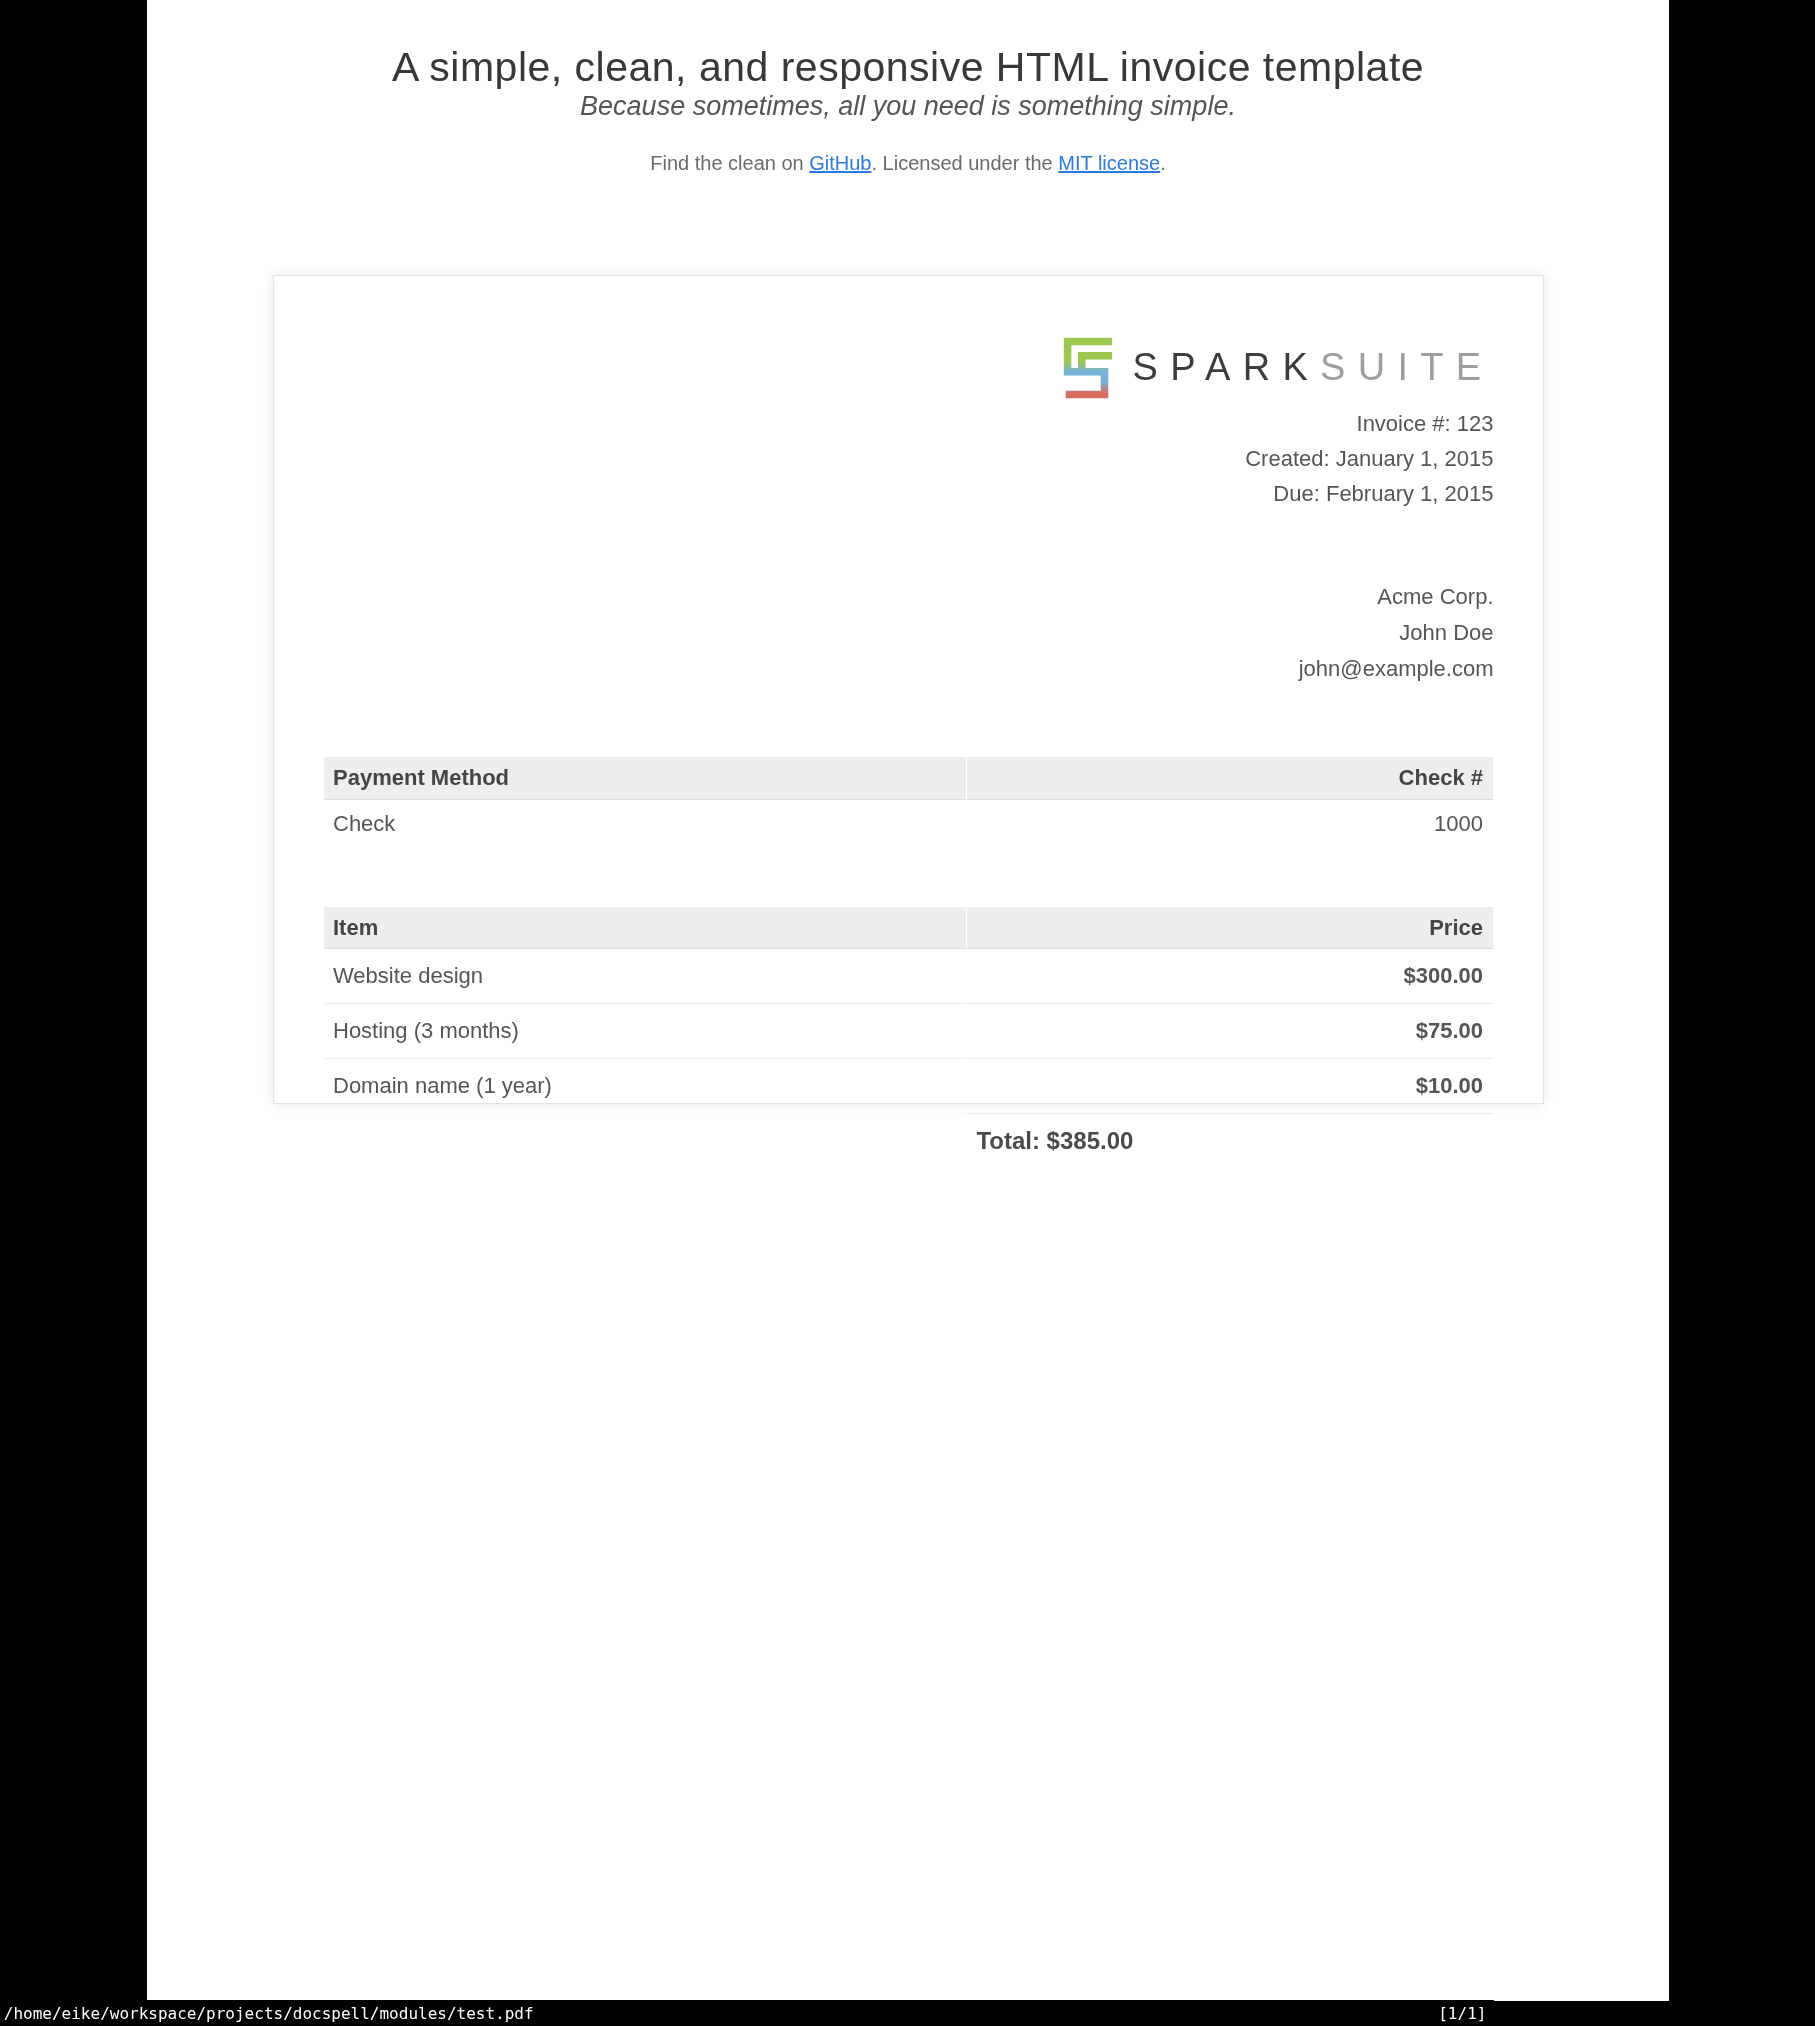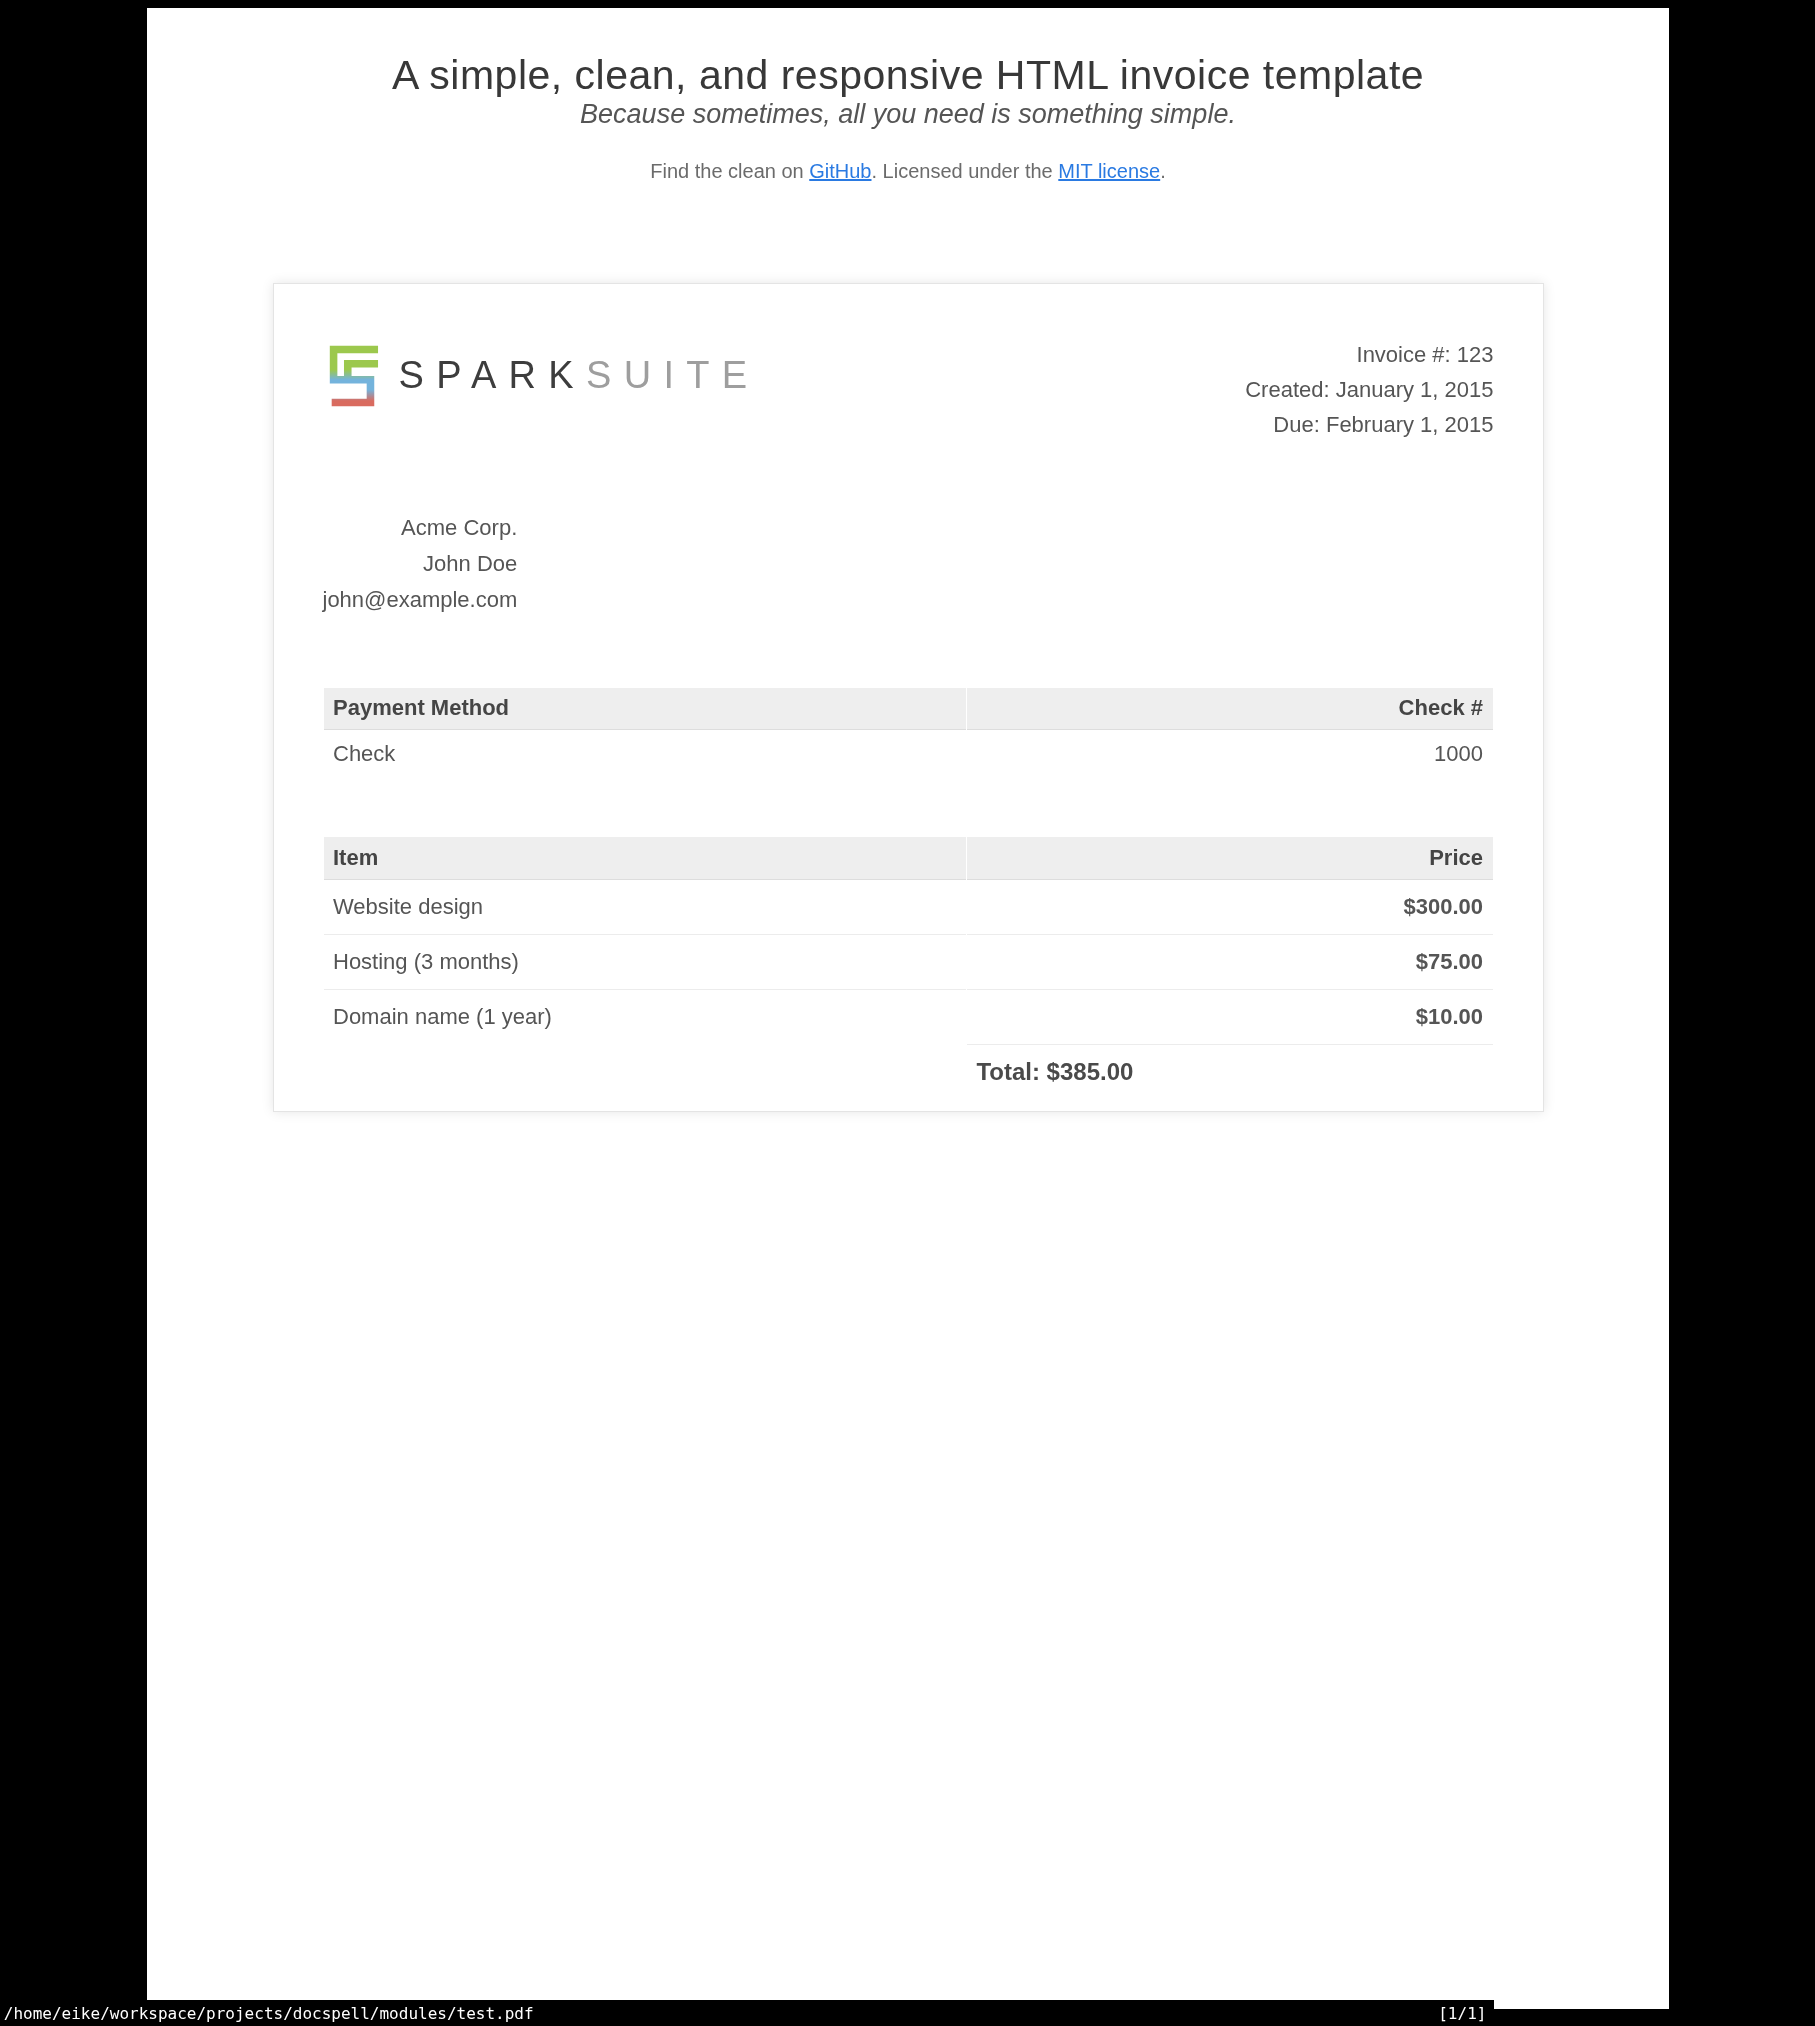--- a/index.html
+++ b/index.html
@@ -6,21 +6,21 @@
   html, body { width: 1815px; height: 2026px; }
   body {
     background: #000;
     font-family: "Liberation Sans", sans-serif;
     position: relative;
     overflow: hidden;
   }
   
   .pdf-page {
     position: absolute;
-    left: 147px; top: 8px;
+    left: 147px; top: 0;
     width: 1522px; height: 2001px;
     background: #ffffff;
   }
   .demo-header { text-align: center; }
   .demo-title {
     padding-top: 44px;
     font-size: 41px;
     font-weight: 300;
     color: #383838;
     letter-spacing: 0.5px;
@@ -44,21 +44,22 @@
     margin: 100px auto 0 auto;
     border: 0.9px solid #e4e4e4;
     box-shadow: 0 0 11.4px rgba(0,0,0,0.10);
     padding: 49px 49px;
     color: #555;
     font-size: 22px;
   }
   .row-flex {
     display: flex;
     justify-content: space-between;
-    align-items: flex-start;
+    align-items: flex-end;
+    flex-direction: column;
   }
   .logo-wrap { display: flex; align-items: center; padding-top: 7.6px; }
   .logo-icon { display: block; }
   .logo-text {
     margin-left: 17px;
     font-size: 38px;
     letter-spacing: 12.3px;
     font-weight: 400;
     white-space: nowrap;
   }

